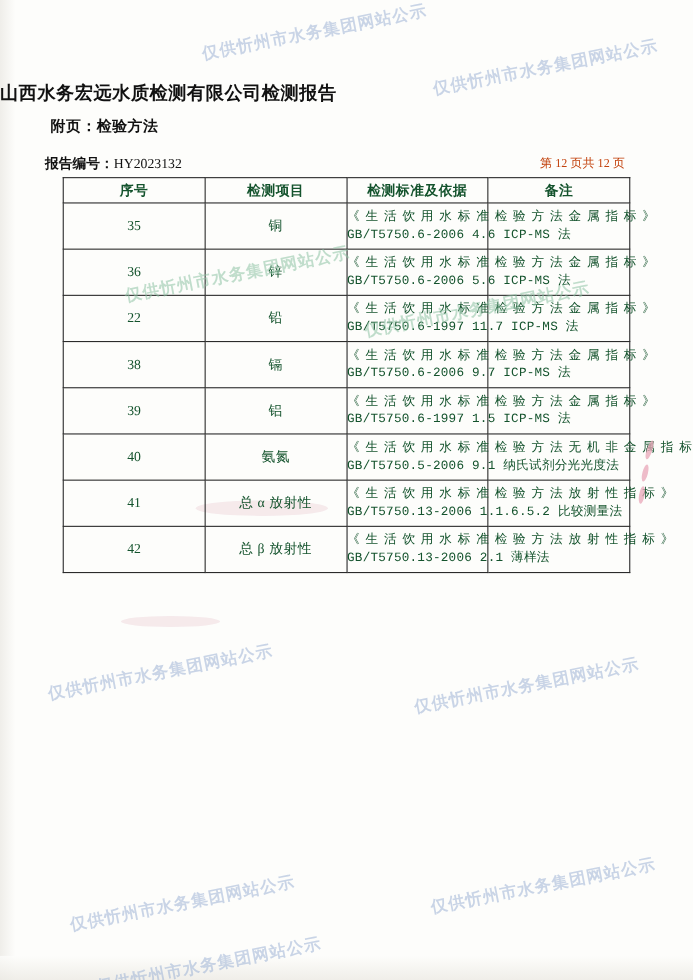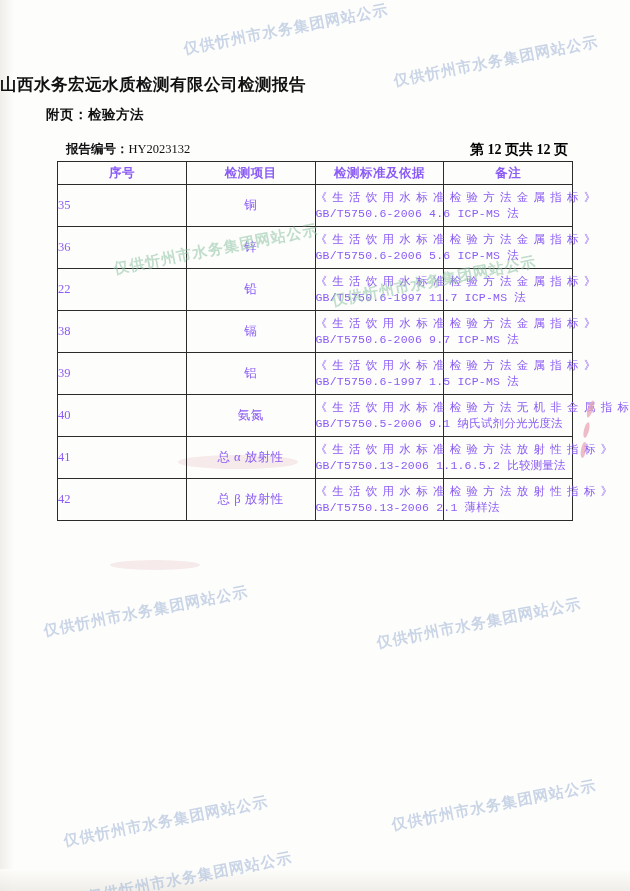--- a/index.html
+++ b/index.html
@@ -54,62 +54,62 @@
     top: 106px;
     left: 46px;
     font-size: 13.5px;
     font-weight: bold;
     color: #111;
     letter-spacing: .5px;
   }
   .report-no {
     position: absolute;
     top: 141px;
-    left: 66px;
+    left: 41px;
     font-size: 12.5px;
     font-weight: bold;
     color: #111;
   }
   .report-no .num {
     font-weight: normal;
     font-family: "Liberation Serif", serif;
   }
   .page-no {
     position: absolute;
     top: 141px;
     right: 62px;
-    font-size: 14px;
-    font-weight: bold;
-    color: #000000;
+    font-size: 11px;
+    font-weight: normal;
+    color: #c2410c;
   }
 
   table.main {
     position: absolute;
     top: 161px;
     left: 57px;
     width: 516px;
     border-collapse: collapse;
     table-layout: fixed;
   }
   table.main th, table.main td {
     border: 1px solid #2b2b2b;
     padding: 0;
-    color: #8b5cf6;
+    color: #14532d;
     vertical-align: middle;
   }
   table.main th {
     height: 22px;
     font-size: 12.5px;
     font-weight: bold;
     text-align: center;
     letter-spacing: .5px;
   }
   td.c-seq {
     width: 38px;
-    text-align: left;
+    text-align: center;
     font-size: 12.5px;
     height: 41px;
     margin-top: 27px;
   }
   td.c-item {
     width: 86px;
     text-align: center;
     font-size: 12.5px;
     letter-spacing: .5px;
   }

